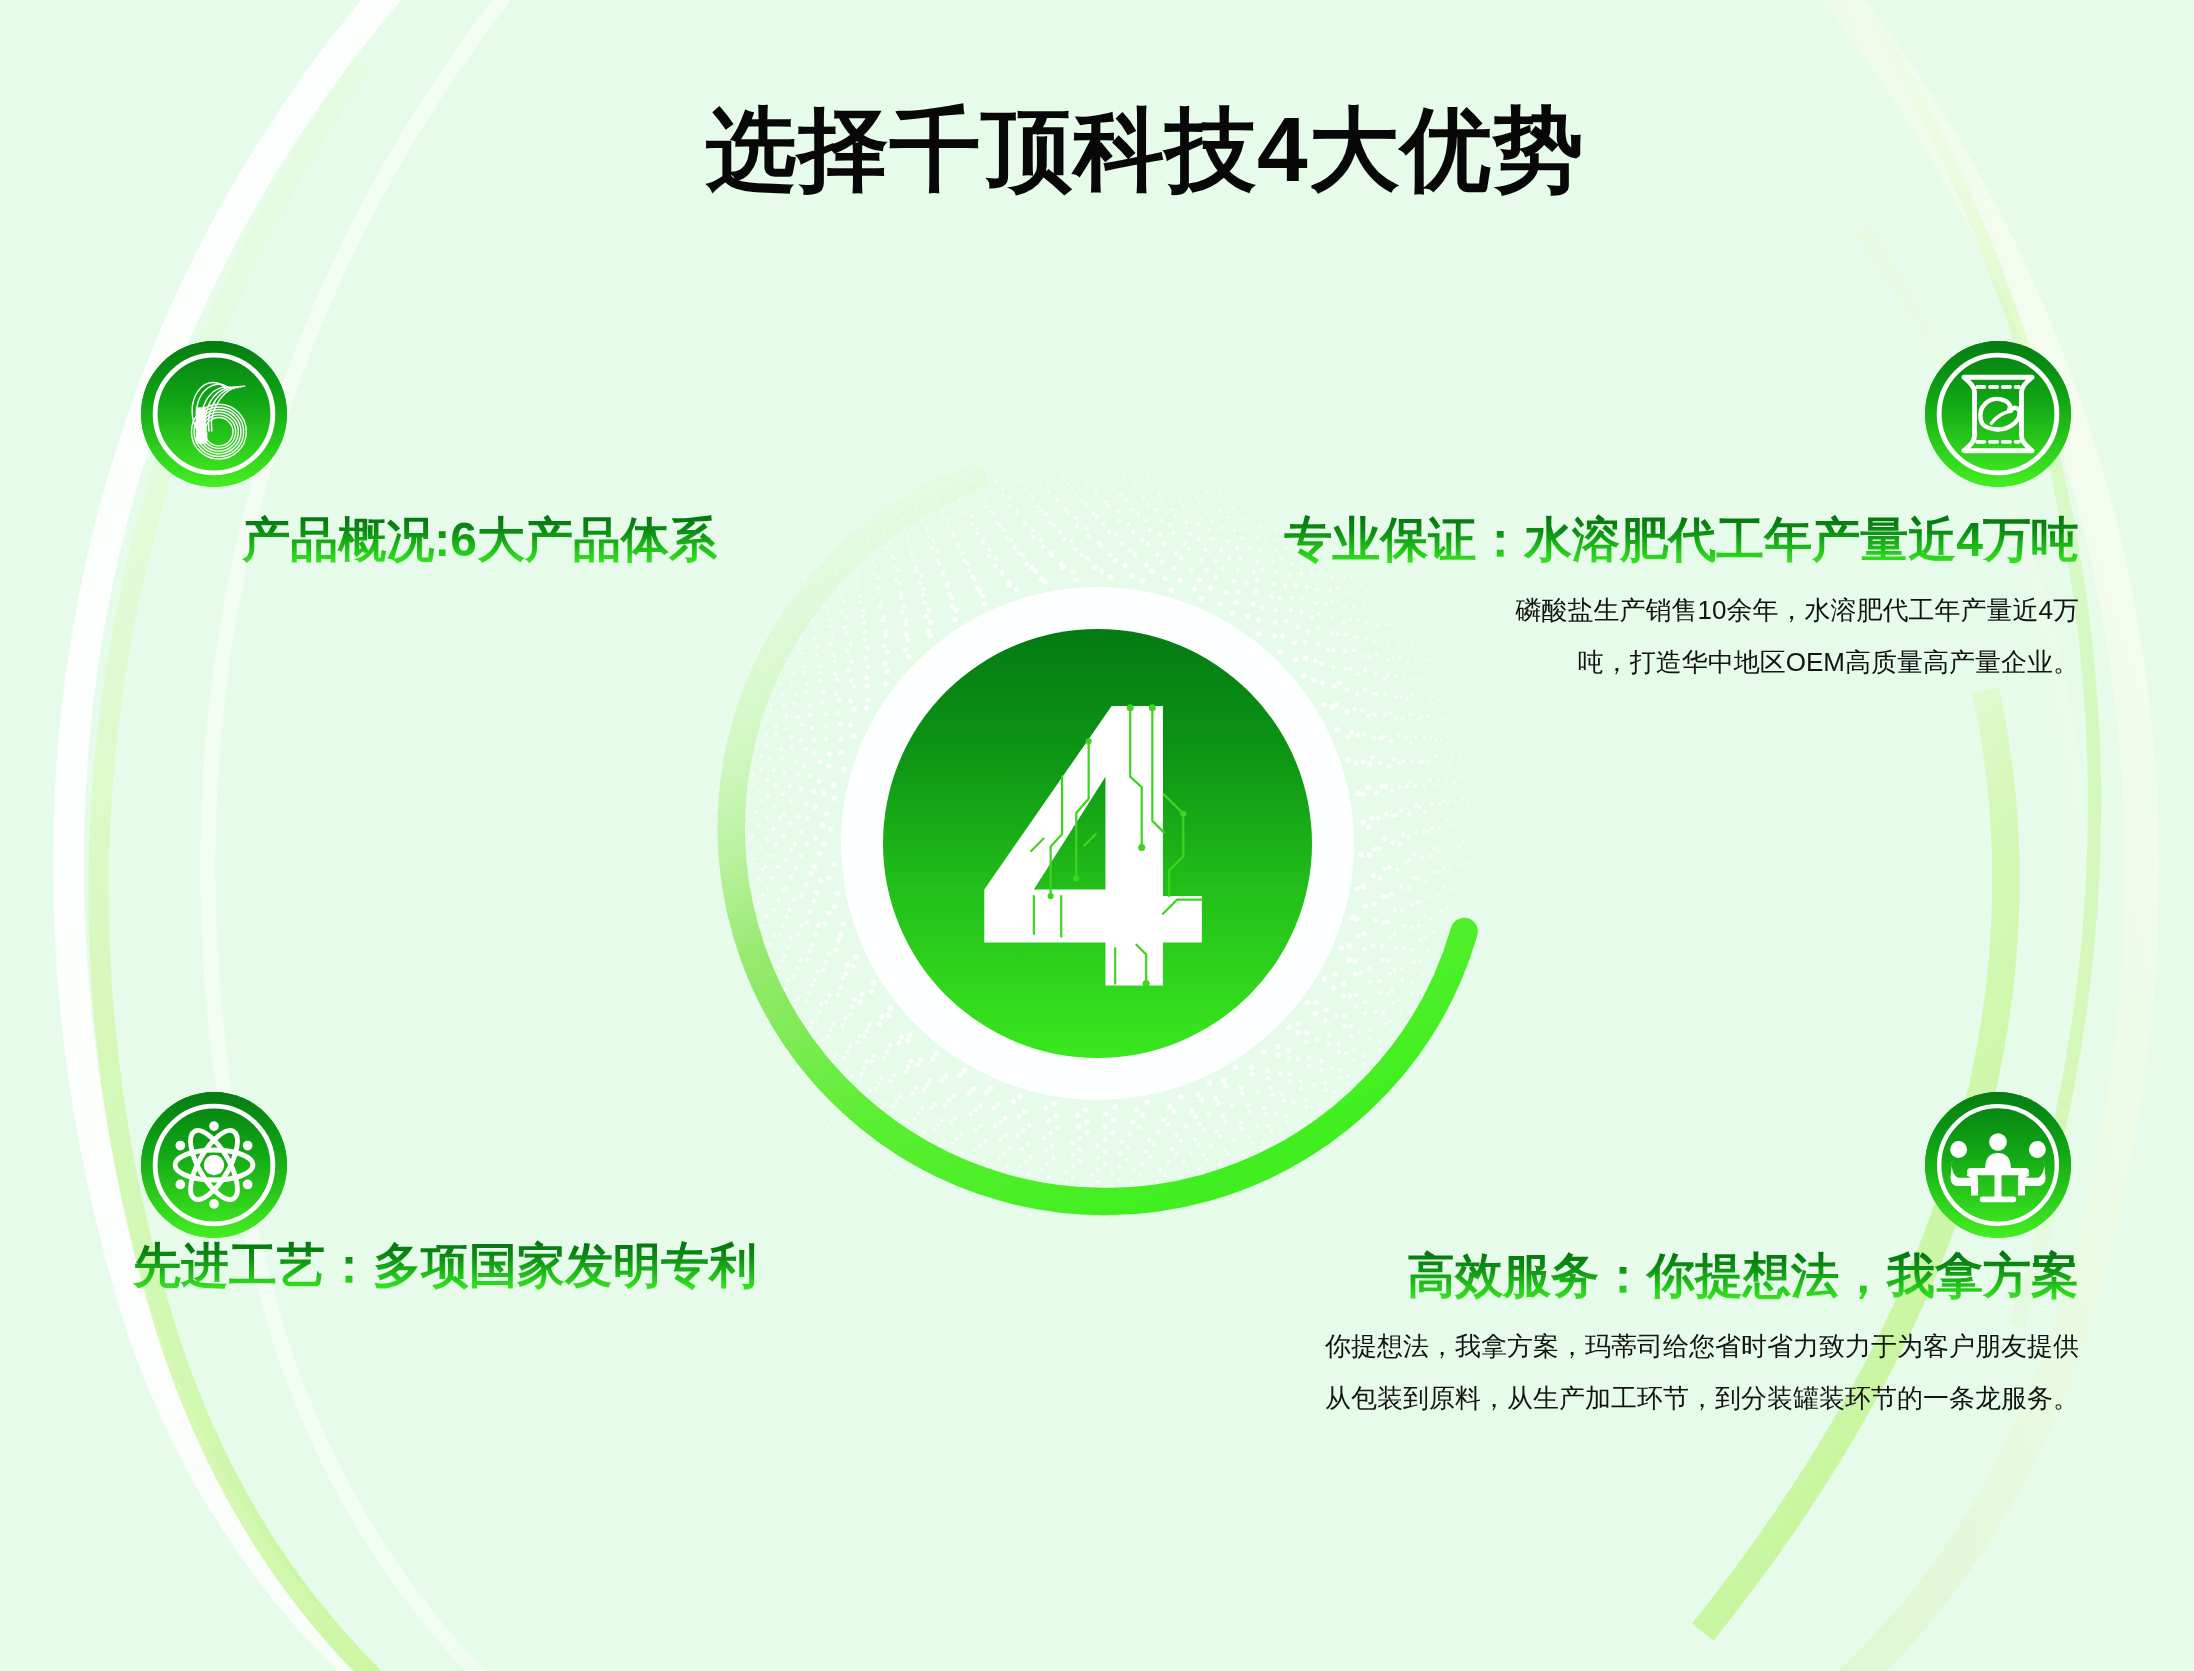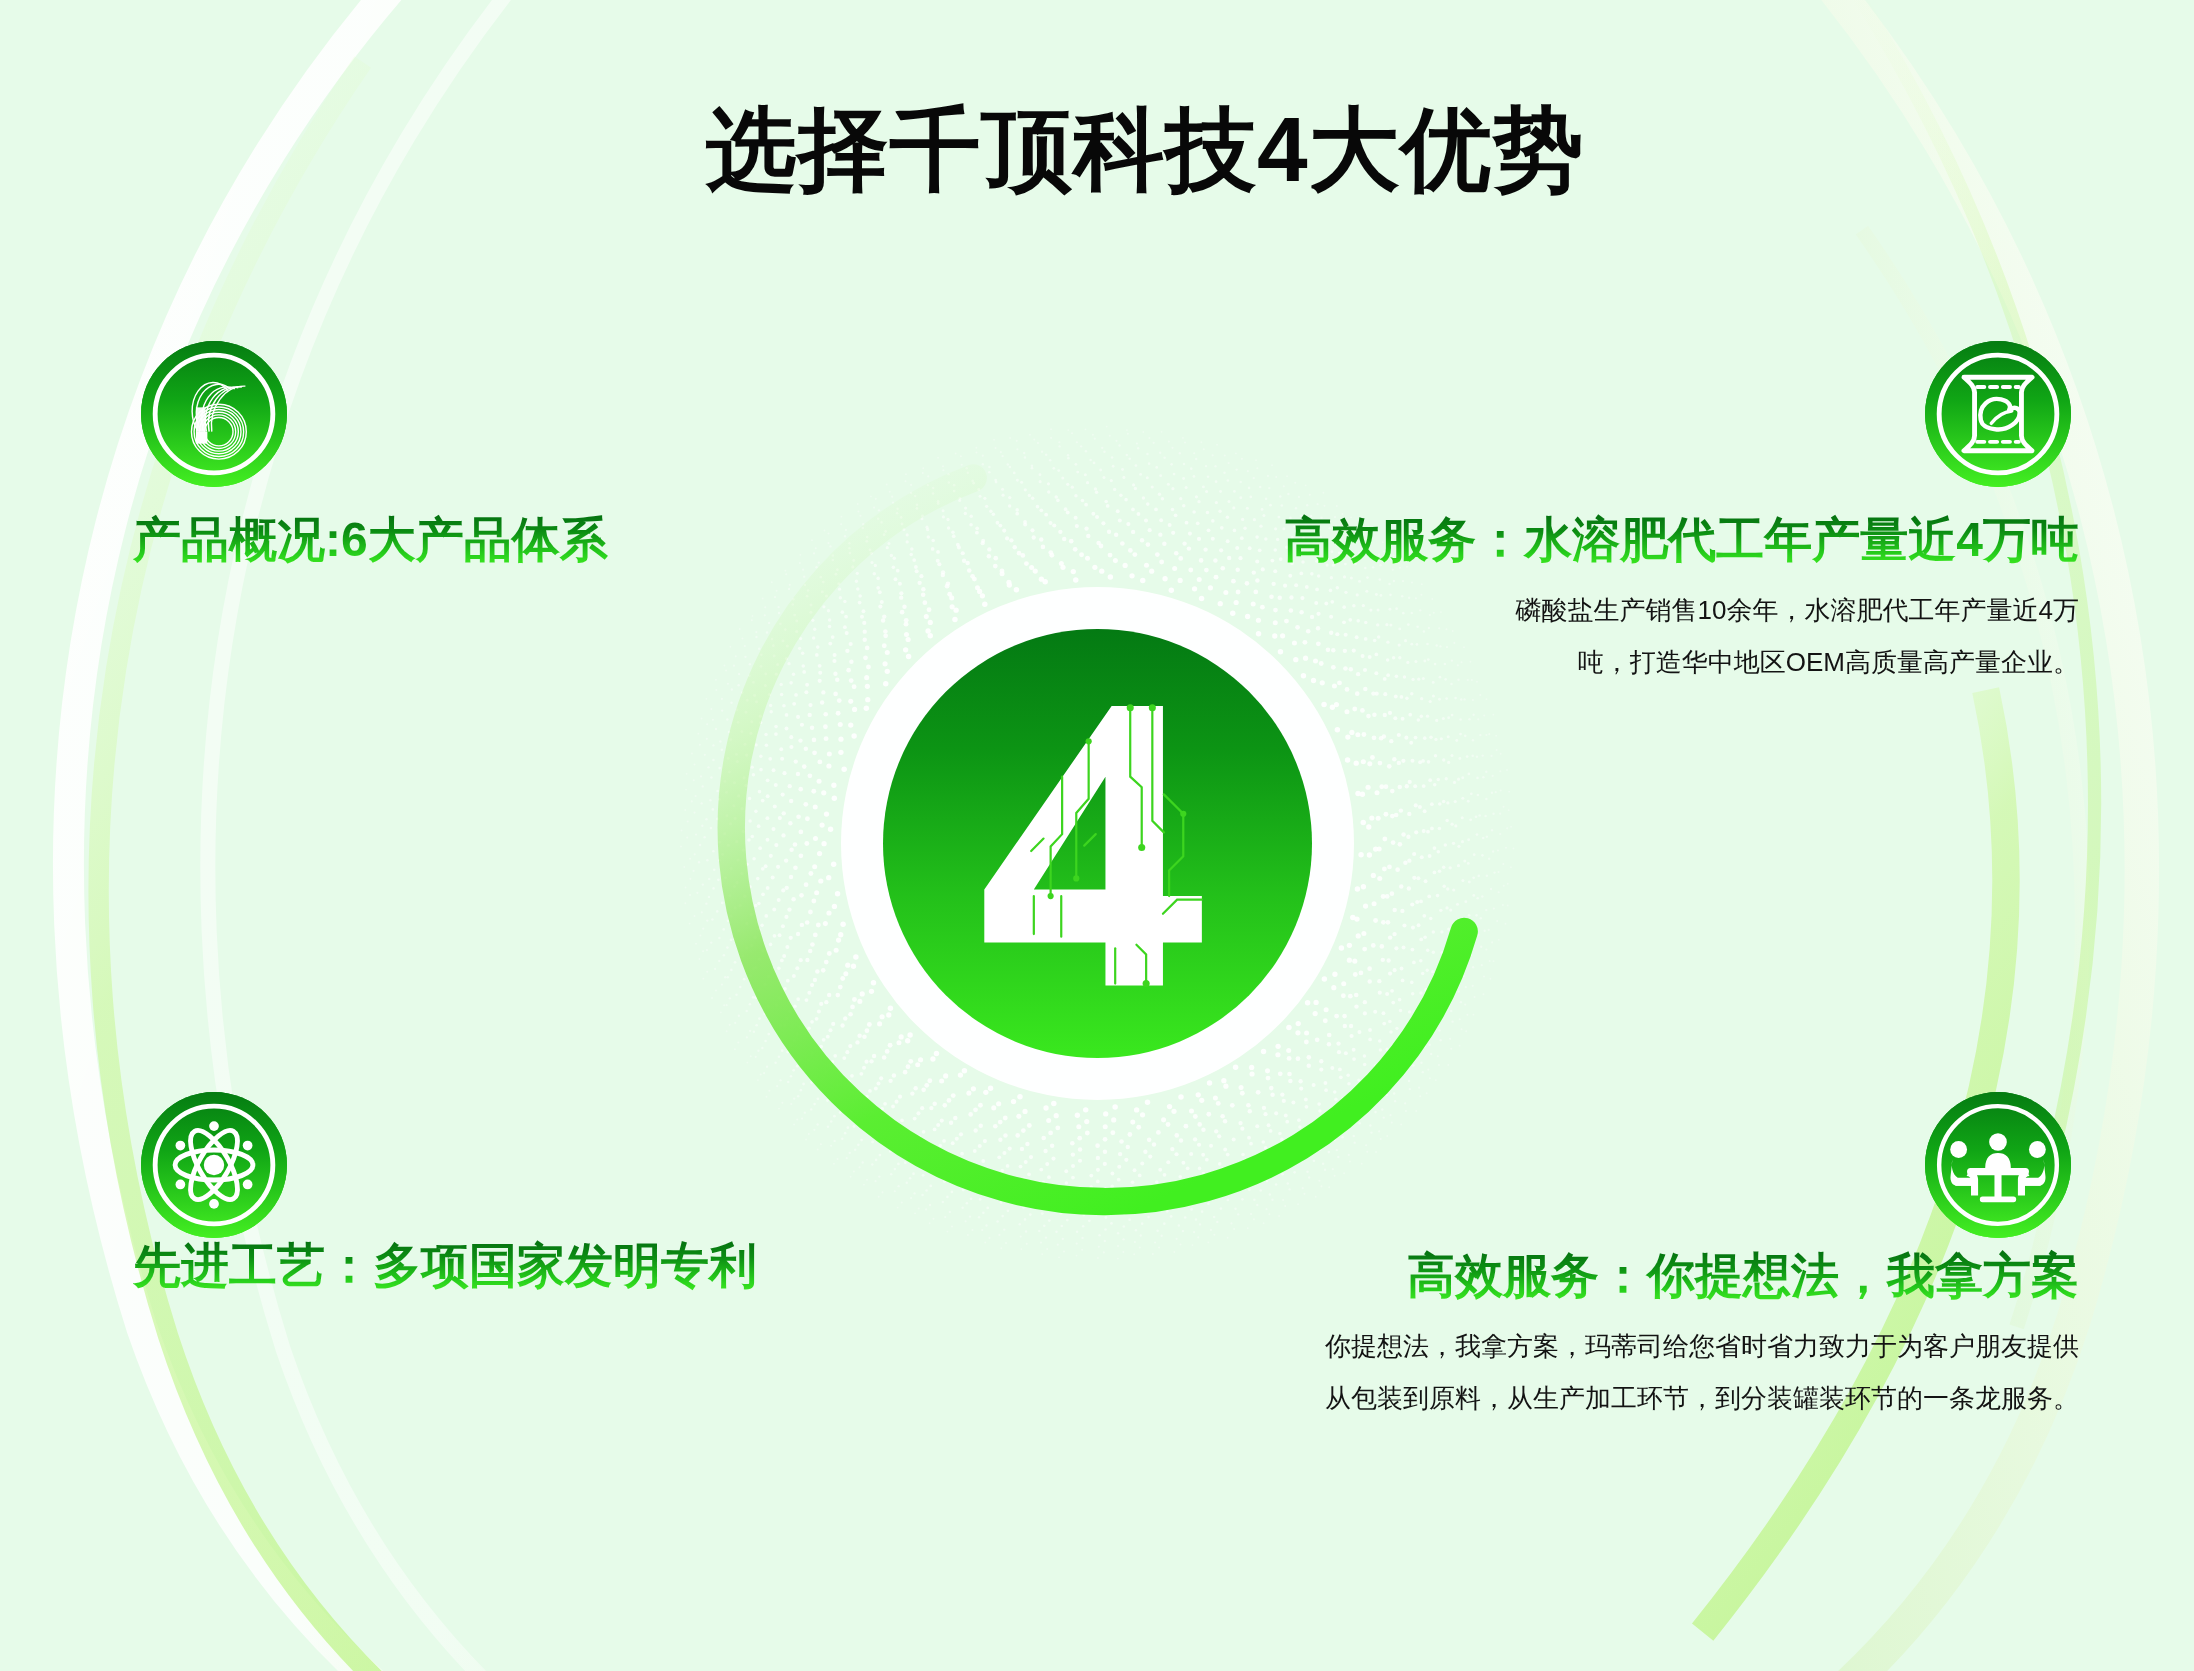--- a/index.html
+++ b/index.html
@@ -78,21 +78,21 @@
     -webkit-text-fill-color:transparent;
   }
   .body-txt{
     font-size:26px;
     line-height:2.02;
     color:#131313;
     font-weight:500;
   }
 
   
-  #q-tl{left:133px;top:341px;width:584px;text-align:left;}
+  #q-tl{left:133px;top:341px;width:584px;text-align:right;}
   #q-tl .badge{margin-left:8px;}
   #q-tl .head{margin-top:25px;}
   #q-tl .body-txt{margin-top:15px;width:553px;}
 
   #q-tr{left:1168px;top:341px;width:911px;text-align:right;}
   #q-tr .badge{margin-left:auto;margin-right:8px;}
   #q-tr .head{margin-top:25px;}
   #q-tr .body-txt{margin-top:15px;width:595px;margin-left:auto;}
 
   #q-bl{left:133px;top:1092px;width:774px;text-align:left;}
@@ -2709,21 +2709,21 @@
 
         <line x1="118" y1="104" x2="212" y2="104" stroke="#ffffff" stroke-width="9" stroke-dasharray="16 13" stroke-linecap="round"></line>
         <line x1="118" y1="228" x2="212" y2="228" stroke="#ffffff" stroke-width="9" stroke-dasharray="16 13" stroke-linecap="round"></line>
 
         <path d="M 126 178 C 120 146 146 126 172 132 C 190 136 196 148 190 156
                  C 202 146 214 152 214 162 C 214 184 186 202 162 200
                  C 140 198 128 190 126 178 Z" fill="none" stroke="#ffffff" stroke-width="10" stroke-linejoin="round"></path>
         <path d="M 150 186 C 162 170 180 160 196 158" fill="none" stroke="#ffffff" stroke-width="8" stroke-linecap="round"></path>
       </svg>
     </div>
-    <div class="head">高效服务：水溶肥代工年产量近4万吨</div>
+    <div class="head">专业保证：水溶肥代工年产量近4万吨</div>
     <div class="body-txt">磷酸盐生产销售10余年，水溶肥代工年产量近4万吨，打造华中地区OEM高质量高产量企业。</div>
   </div>
 
   <div class="quad" id="q-bl">
     <div class="badge">
       <svg viewBox="0 0 330 330">
         <defs>
           <linearGradient id="bg3" x1="0" y1="0" x2="0" y2="1">
             <stop offset="0%" stop-color="#057c12"></stop>
             <stop offset="40%" stop-color="#10a515"></stop>

